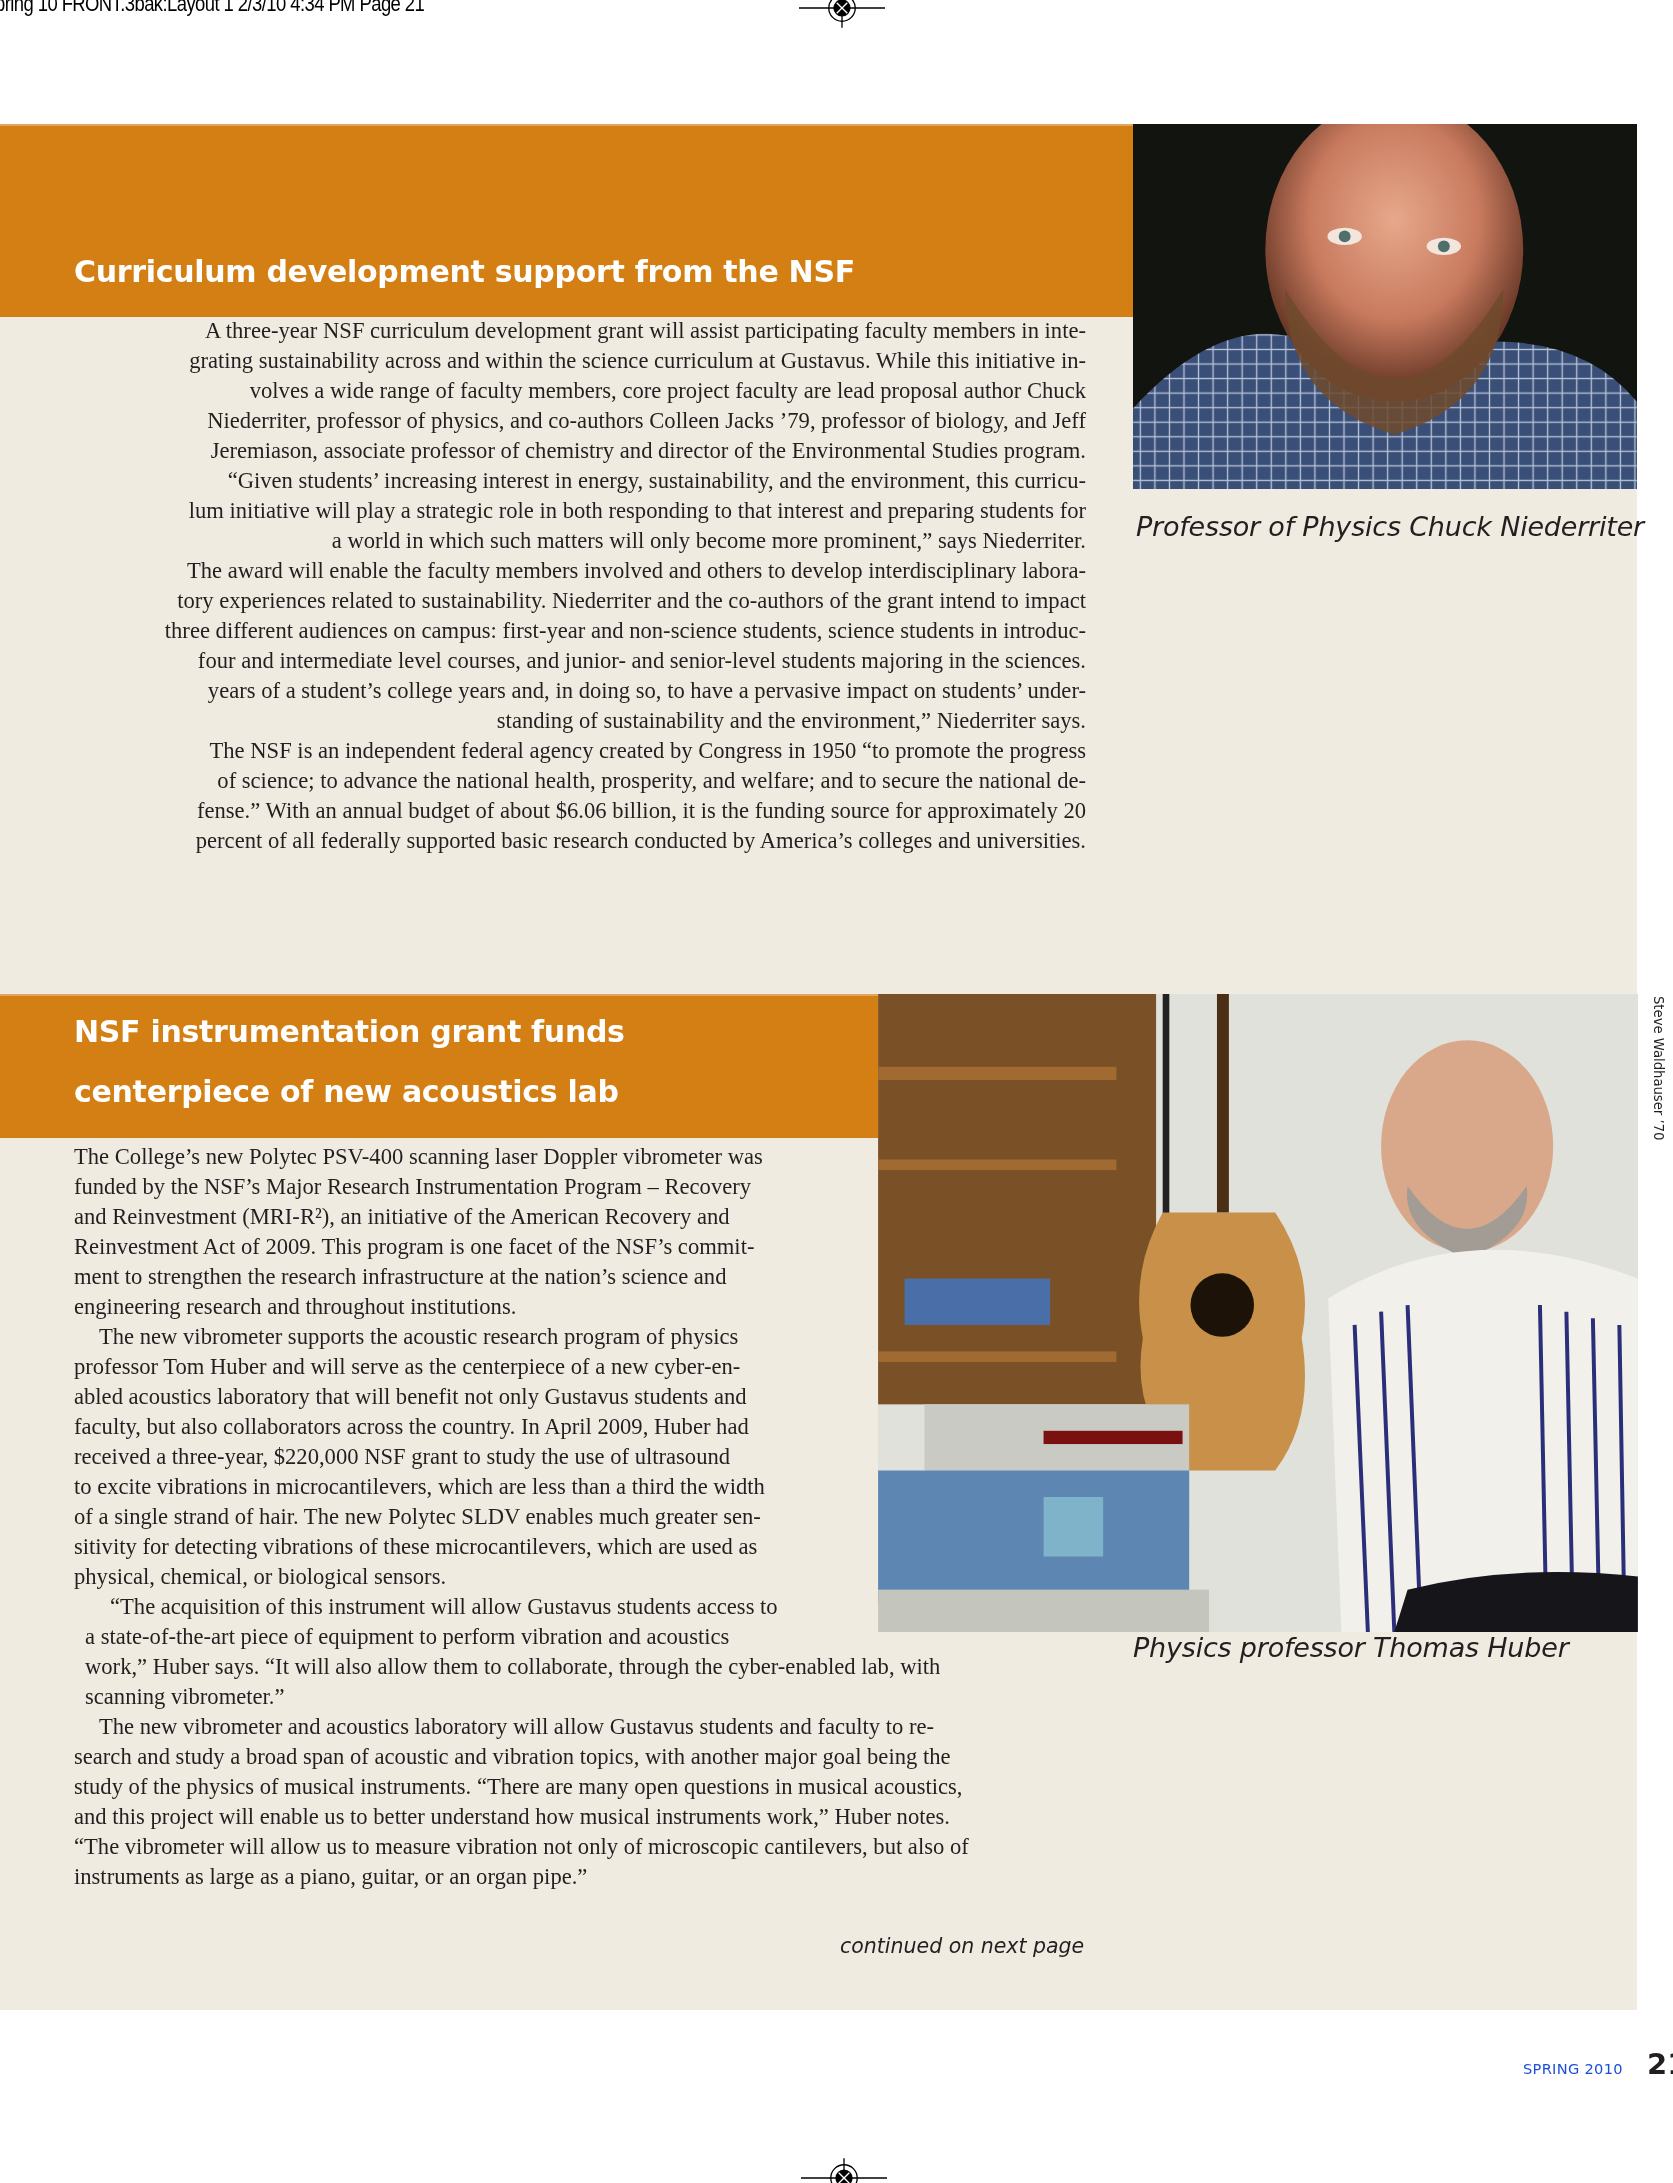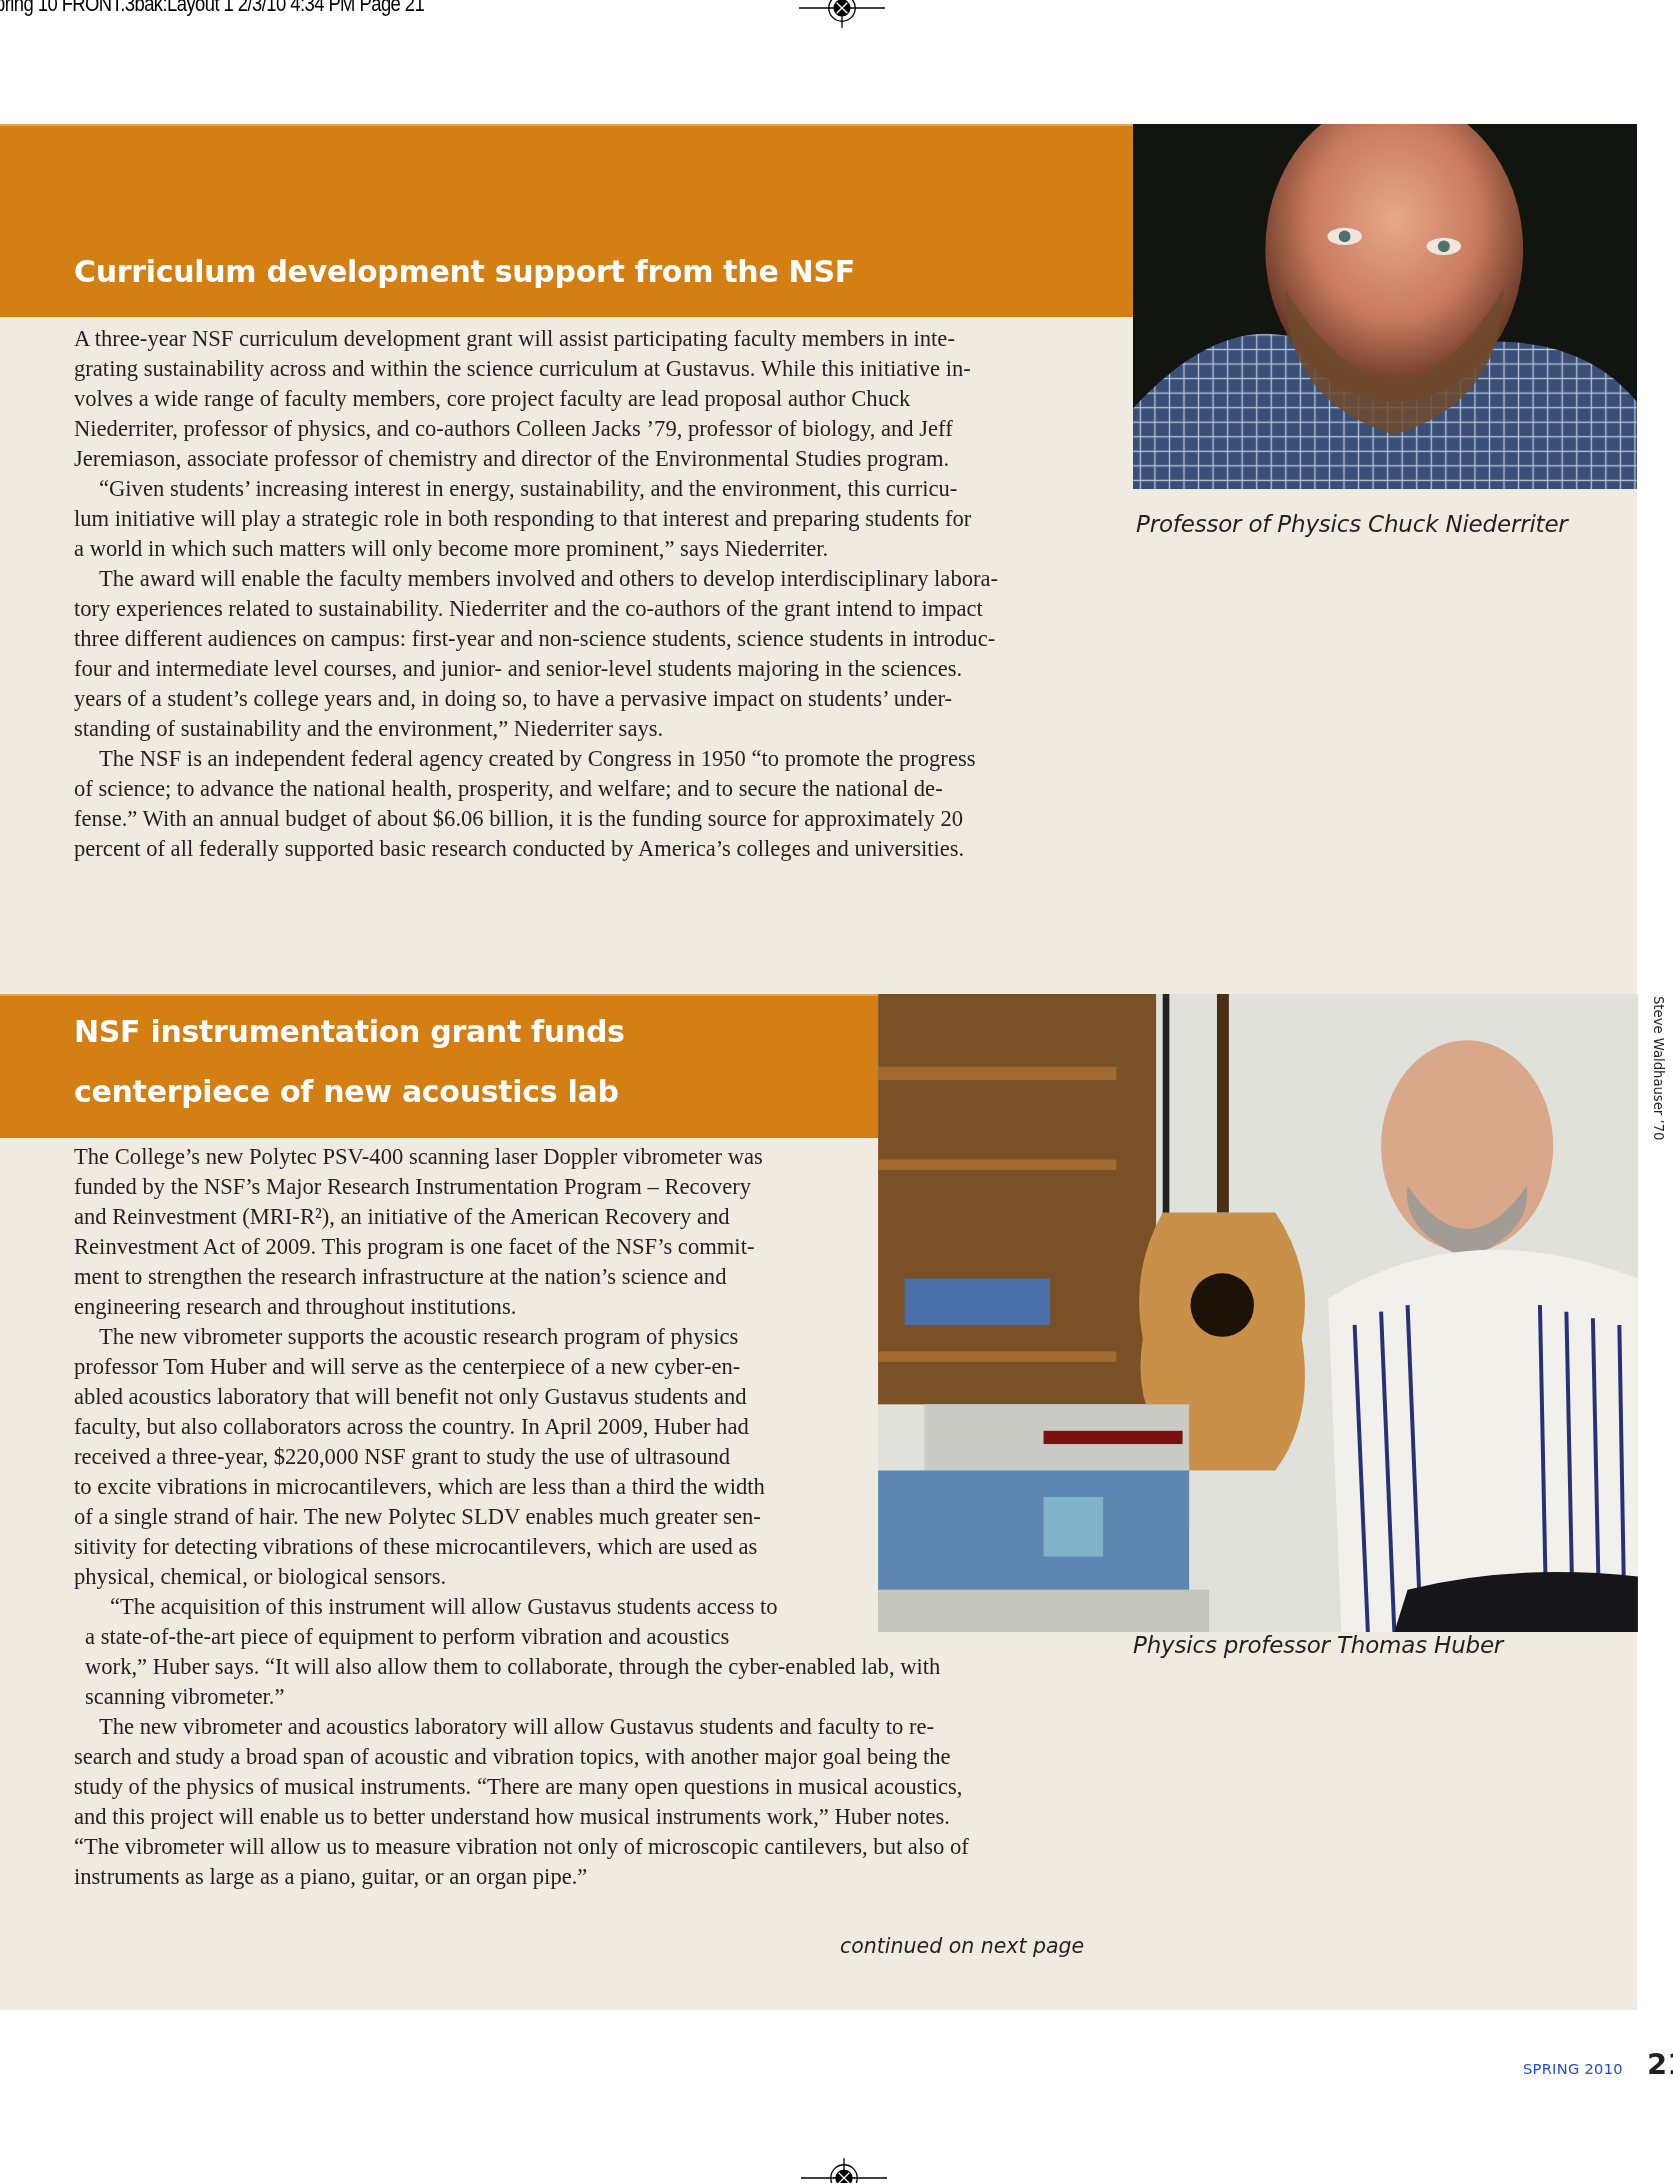--- a/index.html
+++ b/index.html
@@ -13,31 +13,31 @@
   .band1 { top:124px; width:1133px; height:193px; }
   .band2 { top:994px; width:878px; height:144px; }
   .headline { position:absolute; font-family:"DejaVu Sans", sans-serif; font-weight:bold; color:#fff;
               font-size:30px; letter-spacing:-0.3px; white-space:nowrap; }
   .h1 { left:74px; top:254px; }
   .h2a { left:74px; top:1014px; }
   .h2b { left:74px; top:1074px; }
   .photo { position:absolute; overflow:hidden; }
   .photo1 { left:1133px; top:124px; width:504px; height:365px; background:#121410; }
   .photo2 { left:878px; top:994px; width:760px; height:638px; background:#dfe1da; }
-  .caption { position:absolute; font-family:"DejaVu Sans", sans-serif; font-style:italic; font-size:23px;
+  .caption { position:absolute; font-family:"DejaVu Sans", sans-serif; font-style:italic; font-size:27px;
              color:#231f20; white-space:nowrap; letter-spacing:-0.2px; }
   .cap1 { left:1136px; top:511px; }
   .cap2 { left:1133px; top:1632px; }
   .credit { position:absolute; left:1637px; top:996px; width:32px; height:159px; }
   .credit span { position:absolute; left:29px; top:0; transform:rotate(90deg); transform-origin:left top;
                  font-family:"DejaVu Sans", sans-serif; font-size:13.2px; color:#231f20; white-space:nowrap; }
   .body { position:absolute; left:74px; font-size:22.6px; line-height:30px; color:#231f20; }
   .body p { margin:0; text-indent:25px; }
   .body p.first { text-indent:0; }
-  .col1 { top:324px; width:1012px; }
+  .col1 { top:316px; width:1012px;text-align:right; }
   .col2 { top:1142px; width:1019px; }
   .line { display:block; white-space:nowrap; }
   .continued { position:absolute; left:840px; top:1934px; font-family:"DejaVu Sans", sans-serif; font-style:italic;
                font-size:20.5px; color:#231f20; white-space:nowrap; }
   .folio-label { position:absolute; left:1523px; top:2060px; font-family:"DejaVu Sans", sans-serif; font-size:14.6px;
                  color:#1d4ed8; letter-spacing:0.3px; }
   .folio-num { position:absolute; left:1647px; top:2047px; font-family:"DejaVu Sans", sans-serif; font-weight:bold;
                font-size:29px; color:#231f20; }
 </style>
 </head>

